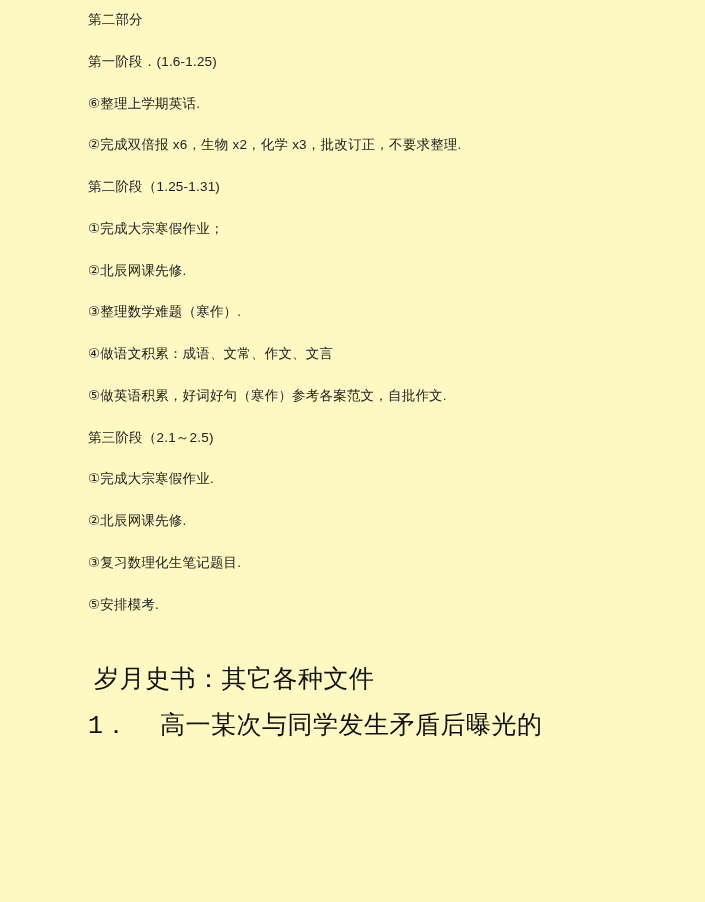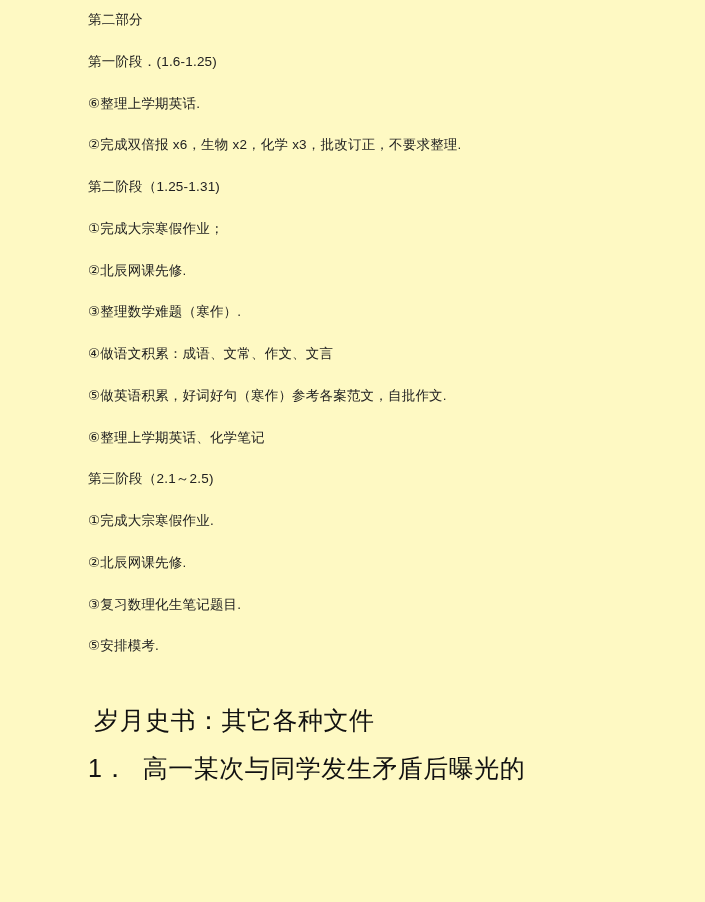--- a/index.html
+++ b/index.html
@@ -39,41 +39,41 @@
     white-space: pre-wrap;
   }
   .heading-sub {
     font-size: 25px;
     line-height: 1.35;
     color: #111111;
     margin: 0;
     letter-spacing: 0.5px;
     font-weight: 400;
     white-space: pre-wrap;
+    font-family: Liberation Mono, monospace;
   }
   .section-gap {
     height: 26px;
   }
 </style>
 </head>
 <body>
 
 <div class="page">
 
   <p class="para">第二部分</p>
   <p class="para">第一阶段．(1.6-1.25)</p>
   <p class="para">⑥整理上学期英话.</p>
   <p class="para">②完成双倍报 x6，生物 x2，化学 x3，批改订正，不要求整理.</p>
   <p class="para">第二阶段（1.25-1.31)</p>
   <p class="para">①完成大宗寒假作业；</p>
   <p class="para">②北辰网课先修.</p>
   <p class="para">③整理数学难题（寒作）.</p>
   <p class="para">④做语文积累：成语、文常、作文、文言</p>
   <p class="para">⑤做英语积累，好词好句（寒作）参考各案范文，自批作文.</p>
-  <p class="para">⑥整理上学期英话、化学笔记</p>
   <p class="para">第三阶段（2.1～2.5)</p>
   <p class="para">①完成大宗寒假作业.</p>
   <p class="para">②北辰网课先修.</p>
   <p class="para">③复习数理化生笔记题目.</p>
   <p class="para">⑤安排模考.</p>
 
   <div class="section-gap"></div>
 
   <h2 class="heading">岁月史书：其它各种文件</h2>
   <h2 class="heading-sub">1．  高一某次与同学发生矛盾后曝光的</h2>

